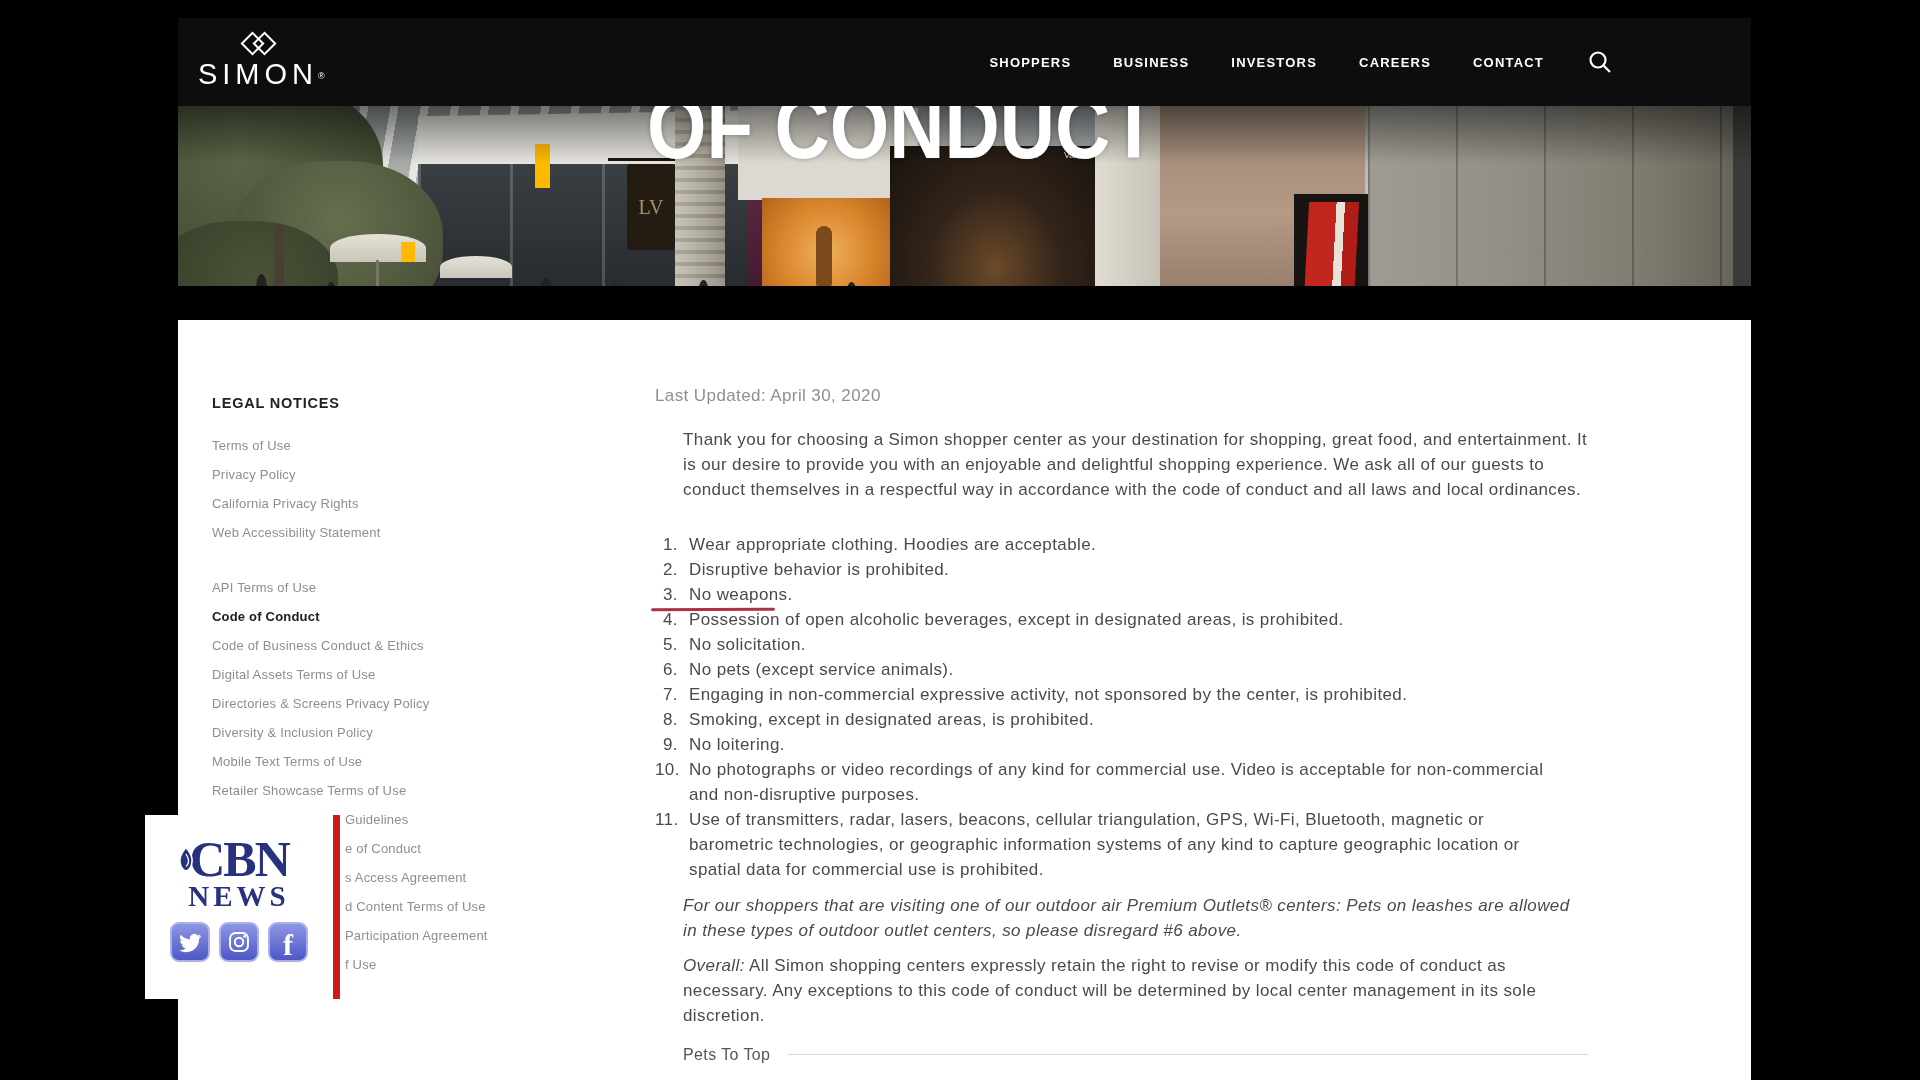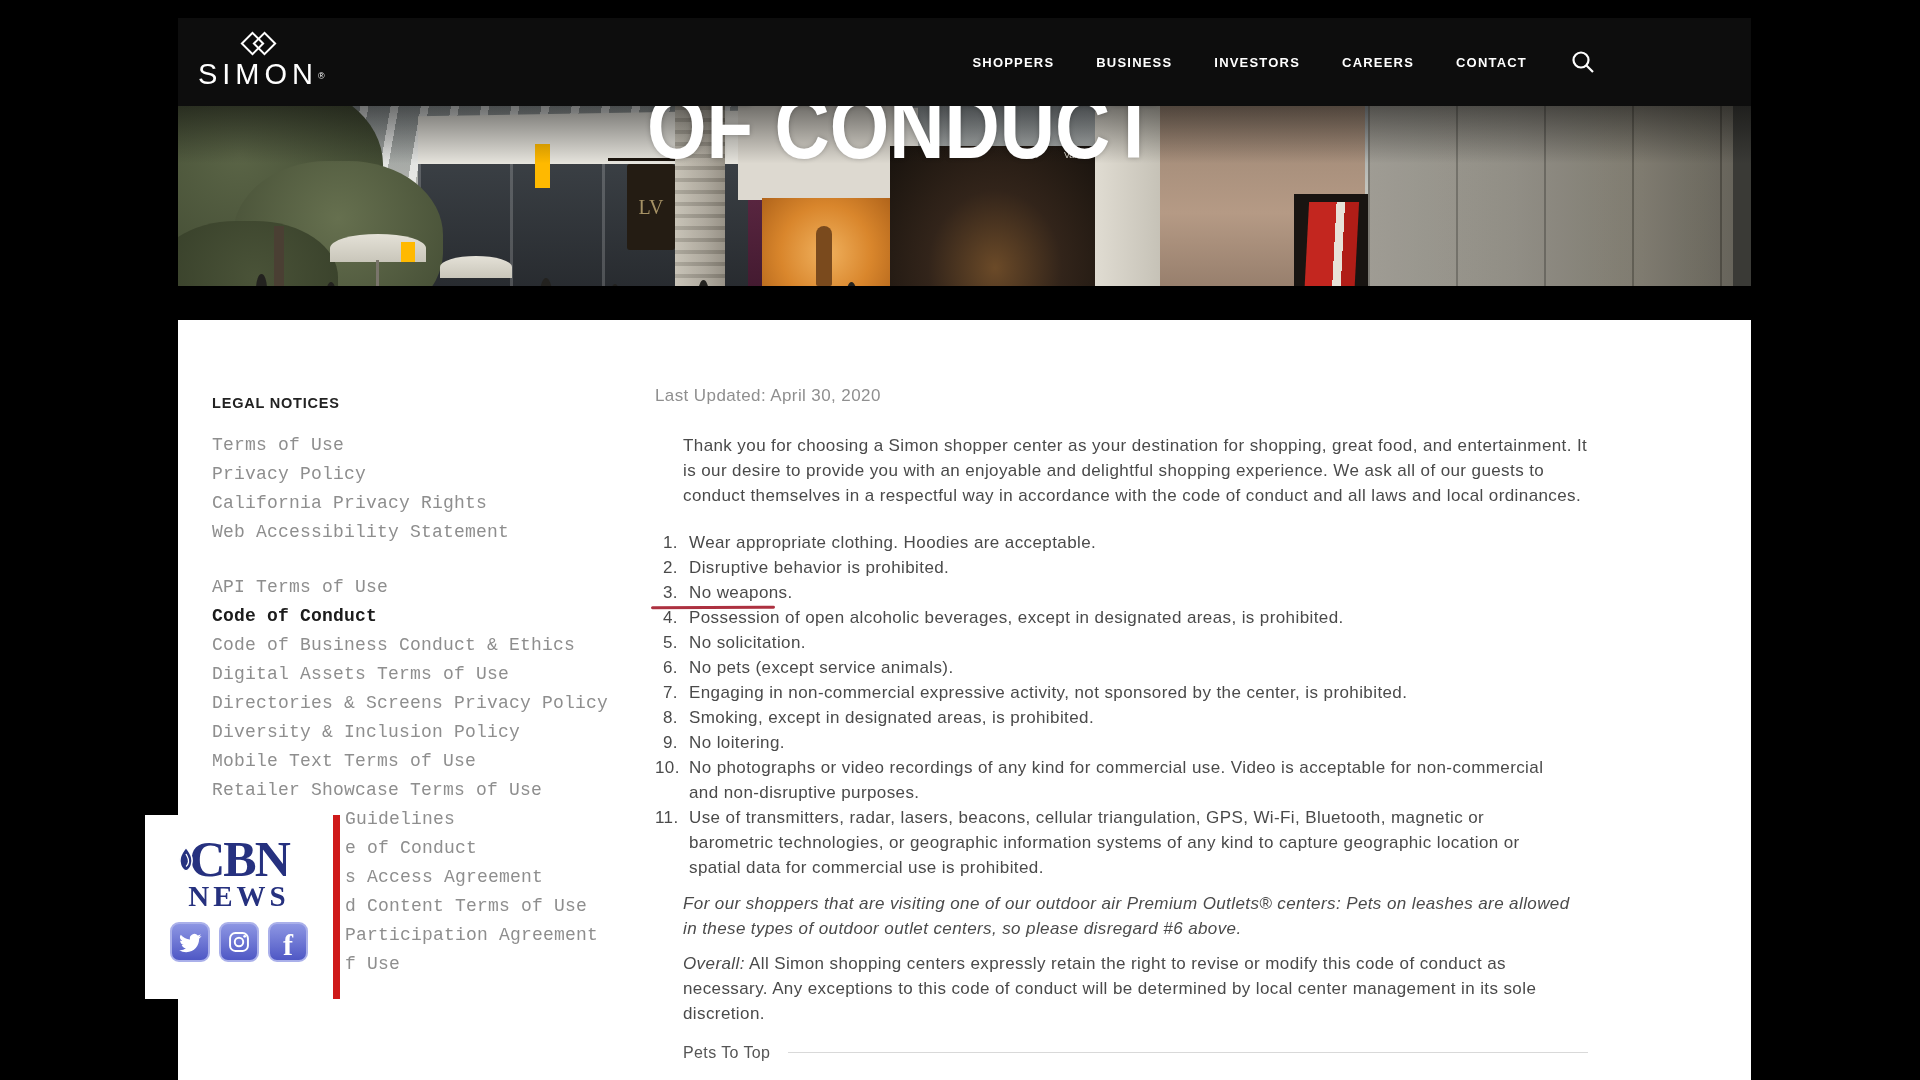--- a/index.html
+++ b/index.html
@@ -9,21 +9,21 @@
   .frame { position:absolute; left:178px; top:18px; width:1573px; height:1062px; }
 
   
   .navbar { position:absolute; top:0; left:0; width:100%; height:88px; background:#0d0d0d; }
   .logo { position:absolute; left:18px; top:10px; width:124px; text-align:center; color:#fff; }
   .logo-mark { height:30px; display:flex; justify-content:center; align-items:center; }
   .diamond { width:17px; height:17px; border:2.5px solid #fff; transform:rotate(45deg); }
   .diamond + .diamond { margin-left:-5px; }
   .logo-word { font-size:29px; letter-spacing:5px; line-height:32px; position:relative; }
   .logo-reg { font-size:9px; position:absolute; top:2px; }
-  .nav-links { position:absolute; right:154px; top:0; height:88px; display:flex; align-items:center; gap:42px; }
+  .nav-links { position:absolute; right:137px; top:0; height:88px; display:flex; align-items:center; gap:42px; }
   .nav-link { color:#fff; font-size:13px; font-weight:bold; letter-spacing:1.2px; cursor:pointer; }
   .search-btn { width:28px; height:28px; display:flex; align-items:center; justify-content:center; cursor:pointer; }
 
   
   .hero { position:absolute; top:88px; left:0; width:1573px; height:180px; overflow:hidden; background:#15803d; }
   .hero * { position:absolute; }
   .sky { inset:0; background:linear-gradient(180deg,#8f969a 0%,#c2c3bd 45%,#d6d3ca 100%); }
   .canopy { left:0; top:-8px; width:600px; height:115px; opacity:.75; transform:skewY(-3deg);
             background:repeating-linear-gradient(100deg, rgba(250,250,248,.9) 0 8px, rgba(130,135,130,.35) 8px 30px); }
   .fascia { left:240px; top:6px; width:500px; height:58px; background:#e6e4dd; transform:skewY(-1deg); }
@@ -76,29 +76,29 @@
   .top-shade { inset:0; background:linear-gradient(180deg, rgba(5,5,5,.5) 0%, rgba(0,0,0,0) 32%); }
   .hero-heading { top:-24px; left:46%; transform:translateX(-50%) scaleX(.85);
                   font-size:90px; line-height:1; font-weight:bold; color:#fff; white-space:nowrap;
                   letter-spacing:0; text-shadow:0 0 6px rgba(0,0,0,.25); }
 
   
   .page { position:absolute; top:302px; left:0; width:1573px; height:760px; background:#fff; overflow:hidden; }
 
   .sidebar { position:absolute; left:34px; top:66px; width:430px;margin-top:9px; }
   .side-heading { font-size:14.5px; font-weight:bold; color:#222; letter-spacing:.8px; margin-bottom:20px; }
-  .side-link { font-size:18px; color:#8e8e8e; line-height:29px; letter-spacing:.2px; cursor:pointer;font-family:Liberation Mono, monospace; }
+  .side-link { font-size:13px; color:#8e8e8e; line-height:29px; letter-spacing:.2px; cursor:pointer; }
   .side-link.active { color:#1b1b1b; font-weight:bold; }
   .side-link.frag { padding-left:133px; }
   .side-group2 { margin-top:26px; }
 
   .main { position:absolute; left:477px; top:63px; width:933px; color:#4a4a4a;
           font-size:17px; line-height:25px; letter-spacing:.4px; }
-  .last-updated { color:#8f8f8f; margin-bottom:25px; }
-  .intro { padding-left:28px; margin-bottom:22px; max-width:933px; }
+  .last-updated { color:#8f8f8f; margin-bottom:19px; }
+  .intro { padding-left:28px; margin-bottom:30px; max-width:933px; }
   .rule { display:flex; }
   .rule .num { width:23px; flex:none; text-align:right; margin-right:11px; }
   .rule .txt { max-width:880px; position:relative; }
   .rule-3 { position:relative; }
   .red-underline { position:absolute; left:-4px; bottom:-4px; width:124px; height:3px;
                    background:#ad3140; border-radius:2px; transform:rotate(-.3deg); }
   .note { font-style:italic; padding-left:28px; margin-top:11px; max-width:933px; }
   .overall { padding-left:28px; margin-top:10px; max-width:933px; }
   .it { font-style:italic; }
   .backtop { display:flex; align-items:center; margin-top:14px; padding-left:28px; }

